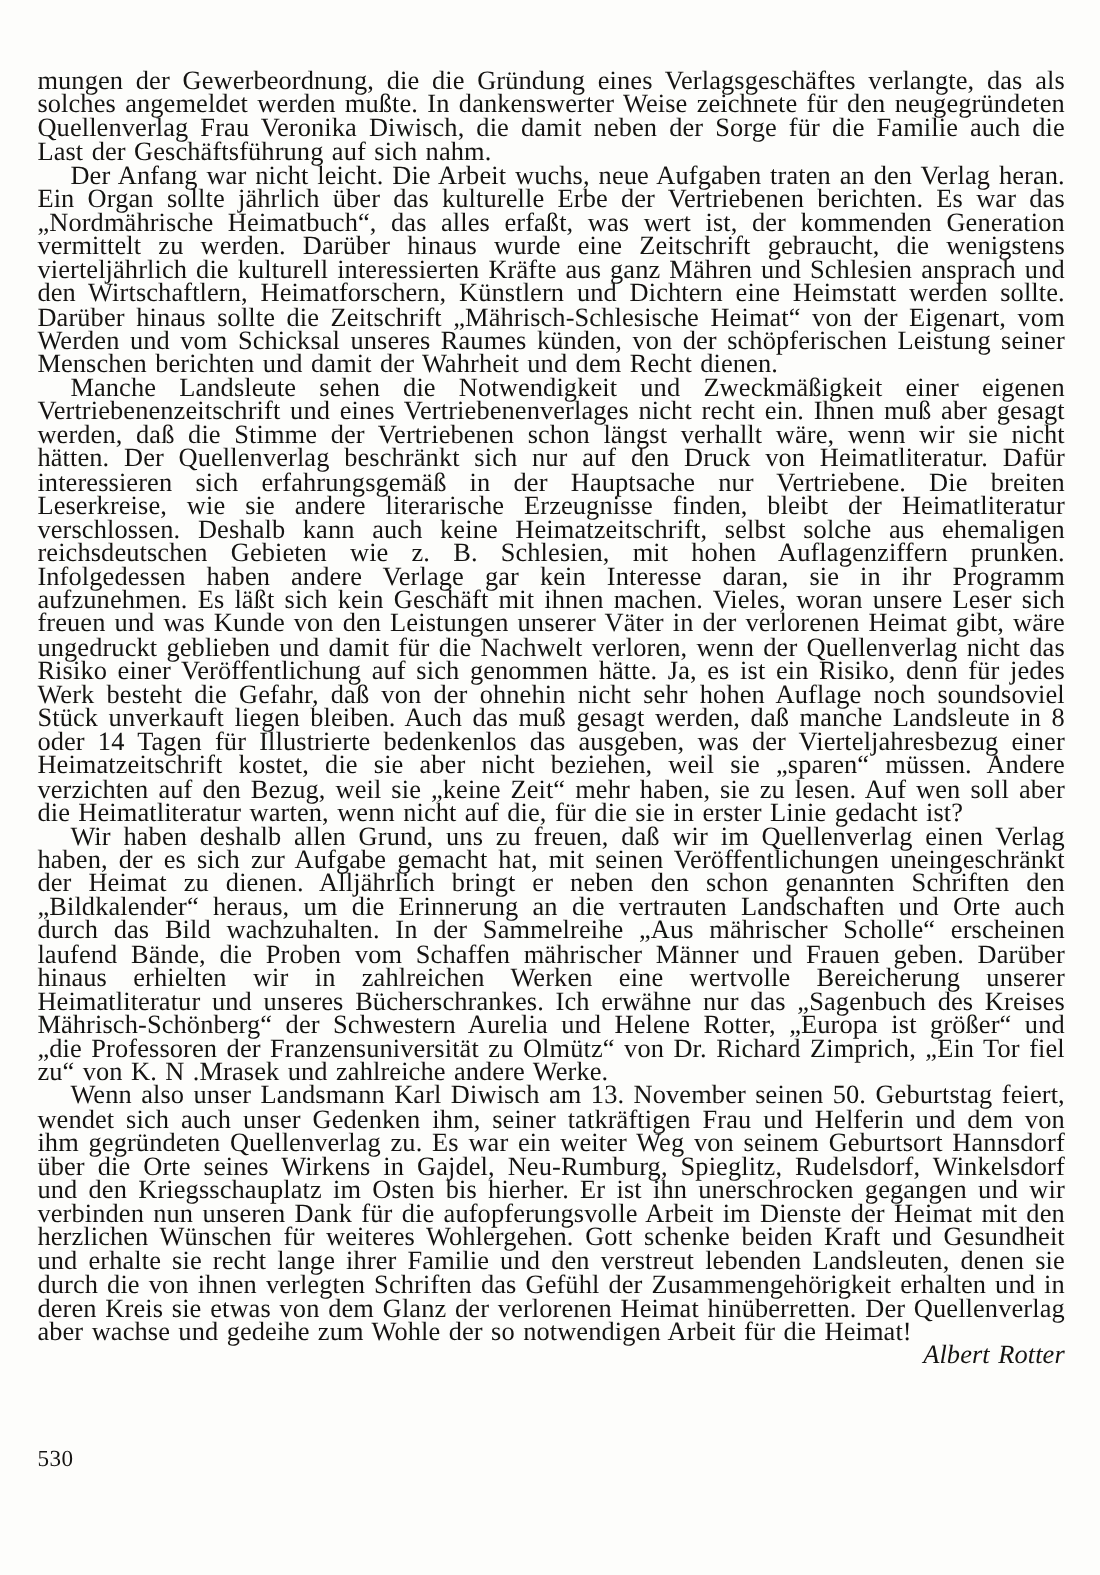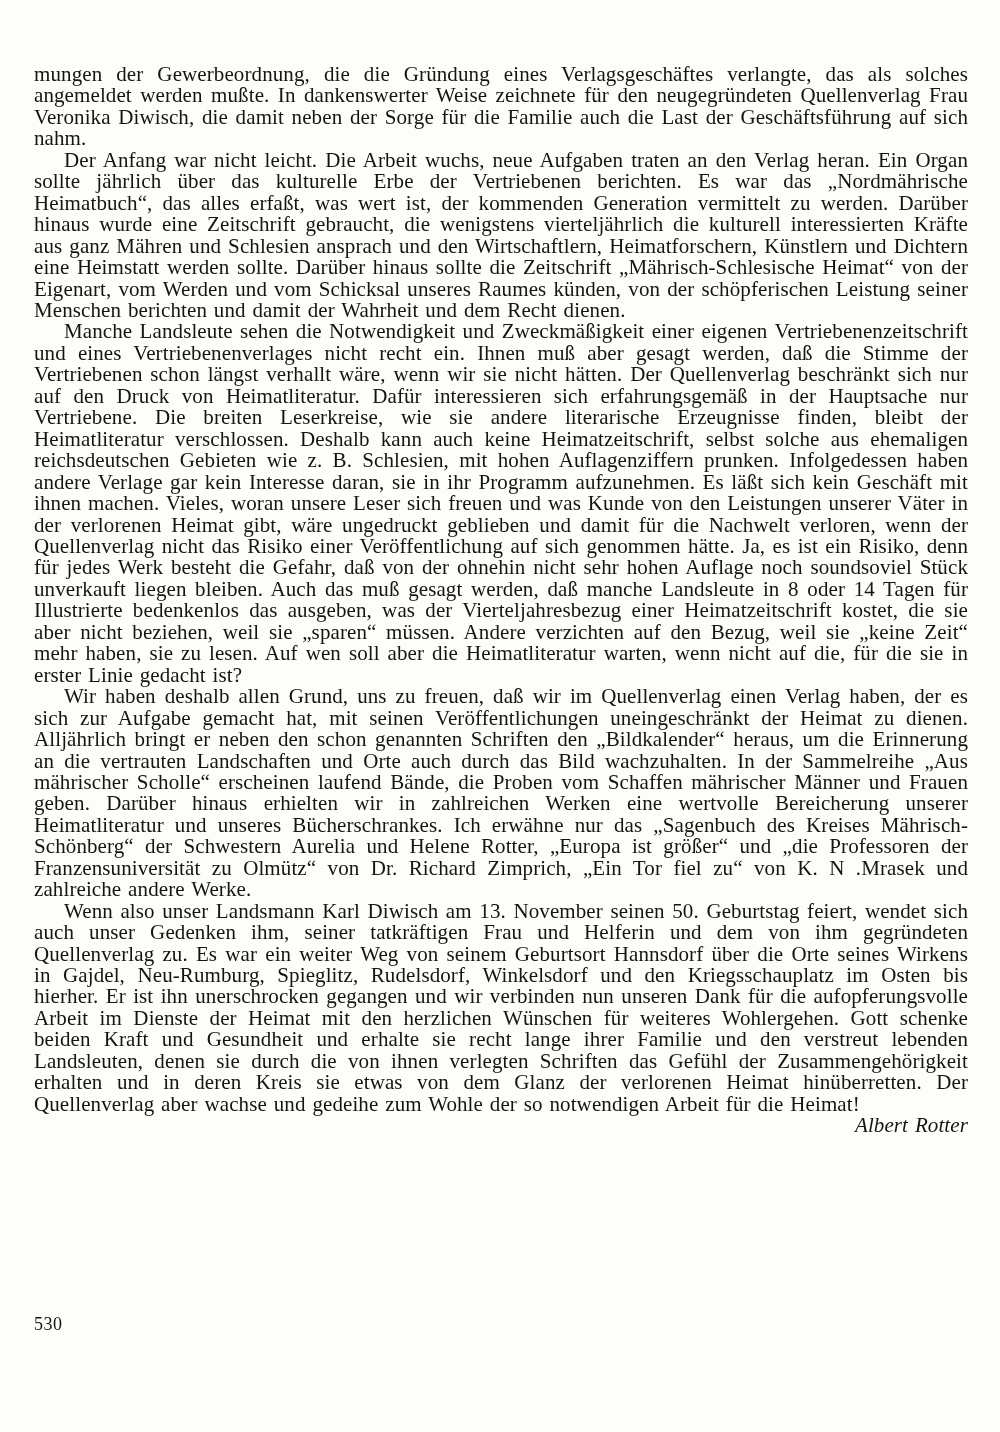--- a/index.html
+++ b/index.html
@@ -15,21 +15,21 @@
     background: #fdfdfb;
     color: #151412;
     font-family: "Liberation Serif", "DejaVu Serif", serif;
     overflow: hidden;
   }
   .text-block {
     position: absolute;
     left: 34px;
     top: 64px;
     width: 934px;
-    font-size: 21px;
+    font-size: 24px;
     line-height: 21.45px;
     text-align: justify;
     word-spacing: 1.5px;
     letter-spacing: 0.1px;
   }
   .para {
     margin: 0;
     text-indent: 30px;
     hyphens: none;
   }
@@ -39,21 +39,21 @@
   .signature {
     float: right;
     white-space: nowrap;
     padding-left: 20px;
     font-style: italic;
   }
   .page-number {
     position: absolute;
     left: 34px;
     top: 1314px;
-    font-size: 18px;
+    font-size: 21px;
     letter-spacing: 0.5px;
   }
 </style>
 </head>
 <body>
 
 <div class="page">
   <div class="text-block">
     <p class="para first">mungen der Gewerbeordnung, die die Gründung eines Verlagsgeschäftes verlangte, das als solches angemeldet werden mußte. In dankenswerter Weise zeichnete für den neugegründeten Quellenverlag Frau Veronika Diwisch, die damit neben der Sorge für die Familie auch die Last der Geschäftsführung auf sich nahm.</p>
     <p class="para">Der Anfang war nicht leicht. Die Arbeit wuchs, neue Aufgaben traten an den Verlag heran. Ein Organ sollte jährlich über das kulturelle Erbe der Vertriebenen berichten. Es war das „Nordmährische Heimatbuch“, das alles erfaßt, was wert ist, der kommenden Generation vermittelt zu werden. Darüber hinaus wurde eine Zeitschrift gebraucht, die wenigstens vierteljährlich die kulturell interessierten Kräfte aus ganz Mähren und Schlesien ansprach und den Wirtschaftlern, Heimatforschern, Künstlern und Dichtern eine Heimstatt werden sollte. Darüber hinaus sollte die Zeitschrift „Mährisch-Schlesische Heimat“ von der Eigenart, vom Werden und vom Schicksal unseres Raumes künden, von der schöpferischen Leistung seiner Menschen berichten und damit der Wahrheit und dem Recht dienen.</p>

